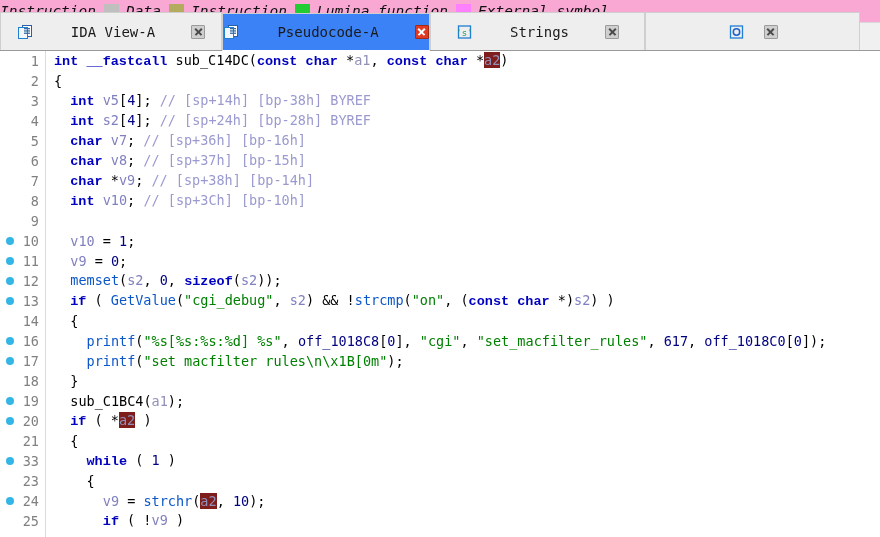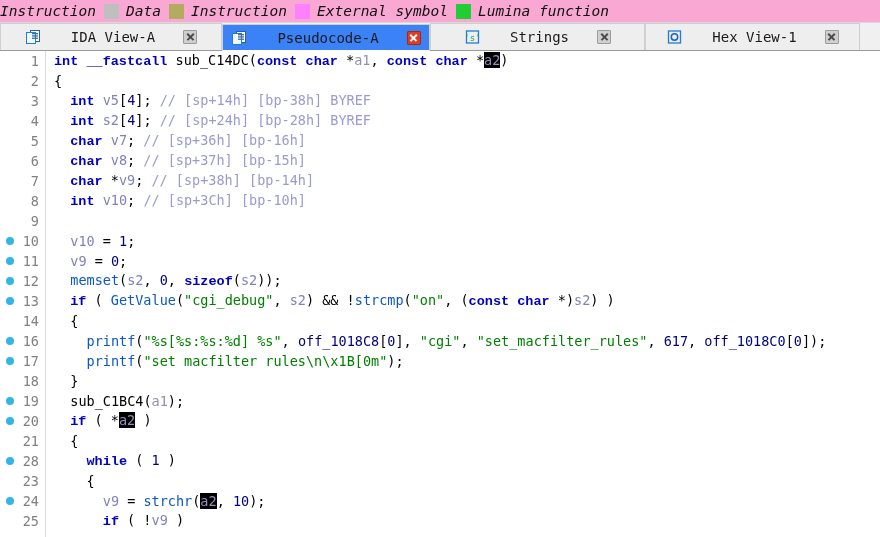--- a/index.html
+++ b/index.html
@@ -38,25 +38,25 @@
   
   #tab-bar {
     height: 28px;
     background: #f0f0f0;
     display: flex;
     align-items: flex-end;
     border-bottom: 1px solid #9a9a9a;
     position: relative;
   }
   .tab {
-    height: 27px;
+    height: 38px;
     display: flex;
     align-items: center;
     justify-content: center;
-    gap: 8px;
+    gap: 16px;
     padding: 0 7px;
     font-family: "DejaVu Sans Mono", "Liberation Mono", monospace;
     font-size: 14px;
     color: #1a1a1a;
     background: #eeeeee;
     border-left: 1px solid #cfcfcf;
     border-right: 1px solid #cfcfcf;
     border-top: 1px solid #cfcfcf;
     position: relative;
     cursor: default;
@@ -145,44 +145,44 @@
   .t-kw    { color: #0000c0; font-weight: bold; font-family: Liberation Mono, monospace; }   
   .t-fn    { color: #000000; }                      
   .t-libfn { color: #0b56c8; }                      
   .t-var   { color: #8080c0; }                      
   .t-arg   { color: #9090b8; }                      
   .t-str   { color: #008000; }                      
   .t-num   { color: #000080; }                      
   .t-cmt   { color: #9a9ad0; }
   .t-punc  { color: #000000; }
   .t-data  { color: #000080; }                      
-  .t-hl    { background: #000000; margin-top: 16px; }
+  .t-hl    { background: #7f1d1d; margin-top: 16px; }
 </style>
 </head>
 <body>
 
 <div id="legend-bar">
   <span class="legend-item">
     <span class="legend-label">Instruction</span>
   </span>
   <span class="legend-item">
     <span class="legend-swatch" id="sw-data" style="background: rgb(191, 191, 191);"></span>
     <span class="legend-label">Data</span>
   </span>
   <span class="legend-item">
     <span class="legend-swatch" id="sw-unexplored" style="background: rgb(179, 171, 94);"></span>
     <span class="legend-label">Instruction</span>
   </span>
   <span class="legend-item">
+    <span class="legend-swatch" id="sw-lumina" style="background: rgb(34, 204, 51);"></span>
+    <span class="legend-label">Lumina function</span>
+  </span>
+  <span class="legend-item">
     <span class="legend-swatch" id="sw-external" style="background: rgb(255, 128, 255);"></span>
     <span class="legend-label">External symbol</span>
-  </span>
-  <span class="legend-item">
-    <span class="legend-swatch" id="sw-lumina" style="background: rgb(34, 204, 51);"></span>
-    <span class="legend-label">Lumina function</span>
   </span>
 </div>
 
 <div id="tab-bar">
 
   <div class="tab" id="tab-ida-view-a">
     <span class="tab-icon">
       <svg width="18" height="18" viewBox="0 0 18 18">
         <rect x="5" y="2" width="10" height="12" fill="#2a5fa8"></rect>
         <rect x="6" y="3" width="8" height="10" fill="#ffffff"></rect>
@@ -224,21 +224,20 @@
     <span class="tab-close"></span>
   </div>
 
   <div class="tab" id="tab-hex-view-1">
     <span class="tab-icon">
       <svg width="18" height="18" viewBox="0 0 18 18">
         <rect x="2.5" y="3" width="12" height="12" fill="none" stroke="#1f7fd0" stroke-width="1.3"></rect>
         <circle cx="8.5" cy="9" r="3.2" fill="none" stroke="#1f5fd0" stroke-width="1.5"></circle>
       </svg>
     </span>
-    <span class="tab-title">Hex View-1</span>
     <span class="tab-close"></span>
   </div>
 </div>
 
 <div id="code-area">
   <div id="gutter-rule"></div>
   <div id="code-lines">
       <div class="code-line"><span class="lineno">1</span><span class="code-text"><span class="t-kw">int</span><span class="t-punc"> </span><span class="t-kw">__fastcall</span><span class="t-punc"> </span><span class="t-fn">sub_C14DC</span><span class="t-punc">(</span><span class="t-kw">const</span><span class="t-punc"> </span><span class="t-kw">char</span><span class="t-punc"> *</span><span class="t-arg">a1</span><span class="t-punc">, </span><span class="t-kw">const</span><span class="t-punc"> </span><span class="t-kw">char</span><span class="t-punc"> *</span><span class="t-arg t-hl">a2</span><span class="t-punc">)</span></span></div>
       <div class="code-line"><span class="lineno">2</span><span class="code-text"><span class="t-punc">{</span></span></div>
       <div class="code-line"><span class="lineno">3</span><span class="code-text"><span class="t-punc">  </span><span class="t-kw">int</span><span class="t-punc"> </span><span class="t-var">v5</span><span class="t-punc">[</span><span class="t-num">4</span><span class="t-punc">]; </span><span class="t-cmt">// [sp+14h] [bp-38h] BYREF</span></span></div>
@@ -252,18 +251,18 @@
       <div class="code-line"><span class="bp-dot"></span><span class="lineno">11</span><span class="code-text"><span class="t-punc">  </span><span class="t-var">v9</span><span class="t-punc"> = </span><span class="t-num">0</span><span class="t-punc">;</span></span></div>
       <div class="code-line"><span class="bp-dot"></span><span class="lineno">12</span><span class="code-text"><span class="t-punc">  </span><span class="t-libfn">memset</span><span class="t-punc">(</span><span class="t-var">s2</span><span class="t-punc">, </span><span class="t-num">0</span><span class="t-punc">, </span><span class="t-kw">sizeof</span><span class="t-punc">(</span><span class="t-var">s2</span><span class="t-punc">));</span></span></div>
       <div class="code-line"><span class="bp-dot"></span><span class="lineno">13</span><span class="code-text"><span class="t-punc">  </span><span class="t-kw">if</span><span class="t-punc"> ( </span><span class="t-libfn">GetValue</span><span class="t-punc">(</span><span class="t-str">"cgi_debug"</span><span class="t-punc">, </span><span class="t-var">s2</span><span class="t-punc">) &amp;&amp; !</span><span class="t-libfn">strcmp</span><span class="t-punc">(</span><span class="t-str">"on"</span><span class="t-punc">, (</span><span class="t-kw">const</span><span class="t-punc"> </span><span class="t-kw">char</span><span class="t-punc"> *)</span><span class="t-var">s2</span><span class="t-punc">) )</span></span></div>
       <div class="code-line"><span class="lineno">14</span><span class="code-text"><span class="t-punc">  {</span></span></div>
       <div class="code-line"><span class="bp-dot"></span><span class="lineno">16</span><span class="code-text"><span class="t-punc">    </span><span class="t-libfn">printf</span><span class="t-punc">(</span><span class="t-str">"%s[%s:%s:%d] %s"</span><span class="t-punc">, </span><span class="t-data">off_1018C8</span><span class="t-punc">[</span><span class="t-num">0</span><span class="t-punc">], </span><span class="t-str">"cgi"</span><span class="t-punc">, </span><span class="t-str">"set_macfilter_rules"</span><span class="t-punc">, </span><span class="t-num">617</span><span class="t-punc">, </span><span class="t-data">off_1018C0</span><span class="t-punc">[</span><span class="t-num">0</span><span class="t-punc">]);</span></span></div>
       <div class="code-line"><span class="bp-dot"></span><span class="lineno">17</span><span class="code-text"><span class="t-punc">    </span><span class="t-libfn">printf</span><span class="t-punc">(</span><span class="t-str">"set macfilter rules\n\x1B[0m"</span><span class="t-punc">);</span></span></div>
       <div class="code-line"><span class="lineno">18</span><span class="code-text"><span class="t-punc">  }</span></span></div>
       <div class="code-line"><span class="bp-dot"></span><span class="lineno">19</span><span class="code-text"><span class="t-punc">  </span><span class="t-fn">sub_C1BC4</span><span class="t-punc">(</span><span class="t-arg">a1</span><span class="t-punc">);</span></span></div>
       <div class="code-line"><span class="bp-dot"></span><span class="lineno">20</span><span class="code-text"><span class="t-punc">  </span><span class="t-kw">if</span><span class="t-punc"> ( *</span><span class="t-arg t-hl">a2</span><span class="t-punc"> )</span></span></div>
       <div class="code-line"><span class="lineno">21</span><span class="code-text"><span class="t-punc">  {</span></span></div>
-      <div class="code-line"><span class="bp-dot"></span><span class="lineno">28</span><span class="code-text"><span class="t-punc">    </span><span class="t-kw">while</span><span class="t-punc"> ( </span><span class="t-num">1</span><span class="t-punc"> )</span></span></div>
+      <div class="code-line"><span class="bp-dot"></span><span class="lineno">33</span><span class="code-text"><span class="t-punc">    </span><span class="t-kw">while</span><span class="t-punc"> ( </span><span class="t-num">1</span><span class="t-punc"> )</span></span></div>
       <div class="code-line"><span class="lineno">23</span><span class="code-text"><span class="t-punc">    {</span></span></div>
       <div class="code-line"><span class="bp-dot"></span><span class="lineno">24</span><span class="code-text"><span class="t-punc">      </span><span class="t-var">v9</span><span class="t-punc"> = </span><span class="t-libfn">strchr</span><span class="t-punc">(</span><span class="t-arg t-hl">a2</span><span class="t-punc">, </span><span class="t-num">10</span><span class="t-punc">);</span></span></div>
       <div class="code-line"><span class="lineno">25</span><span class="code-text"><span class="t-punc">      </span><span class="t-kw">if</span><span class="t-punc"> ( !</span><span class="t-var">v9</span><span class="t-punc"> )</span></span></div>
     </div>
 </div>
 
 </body></html>

